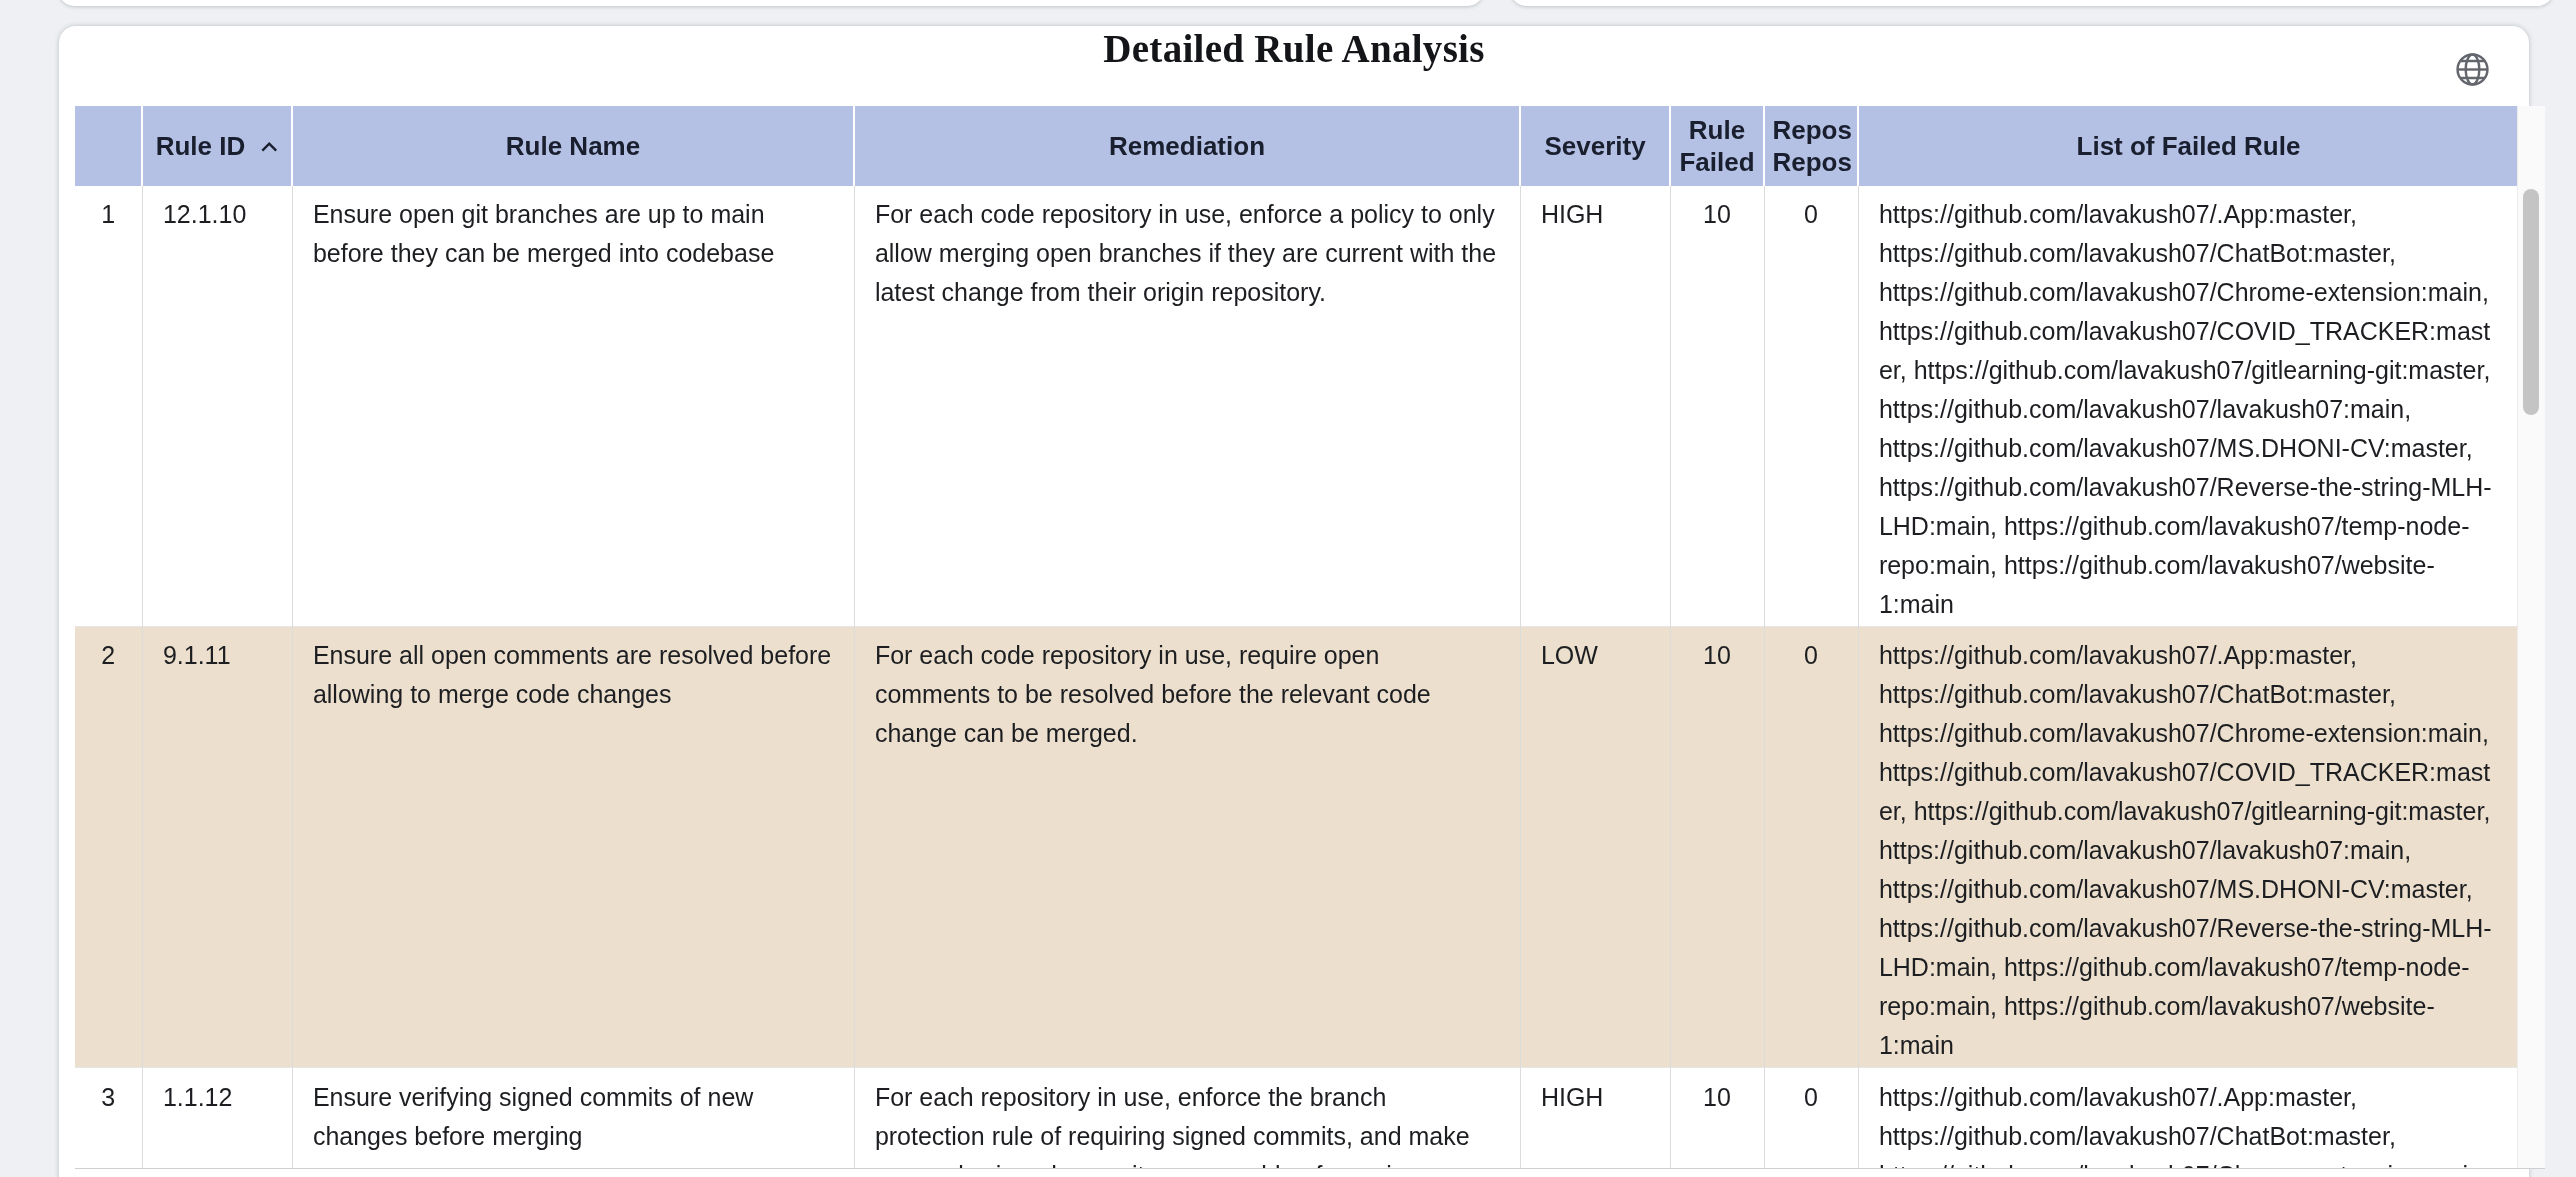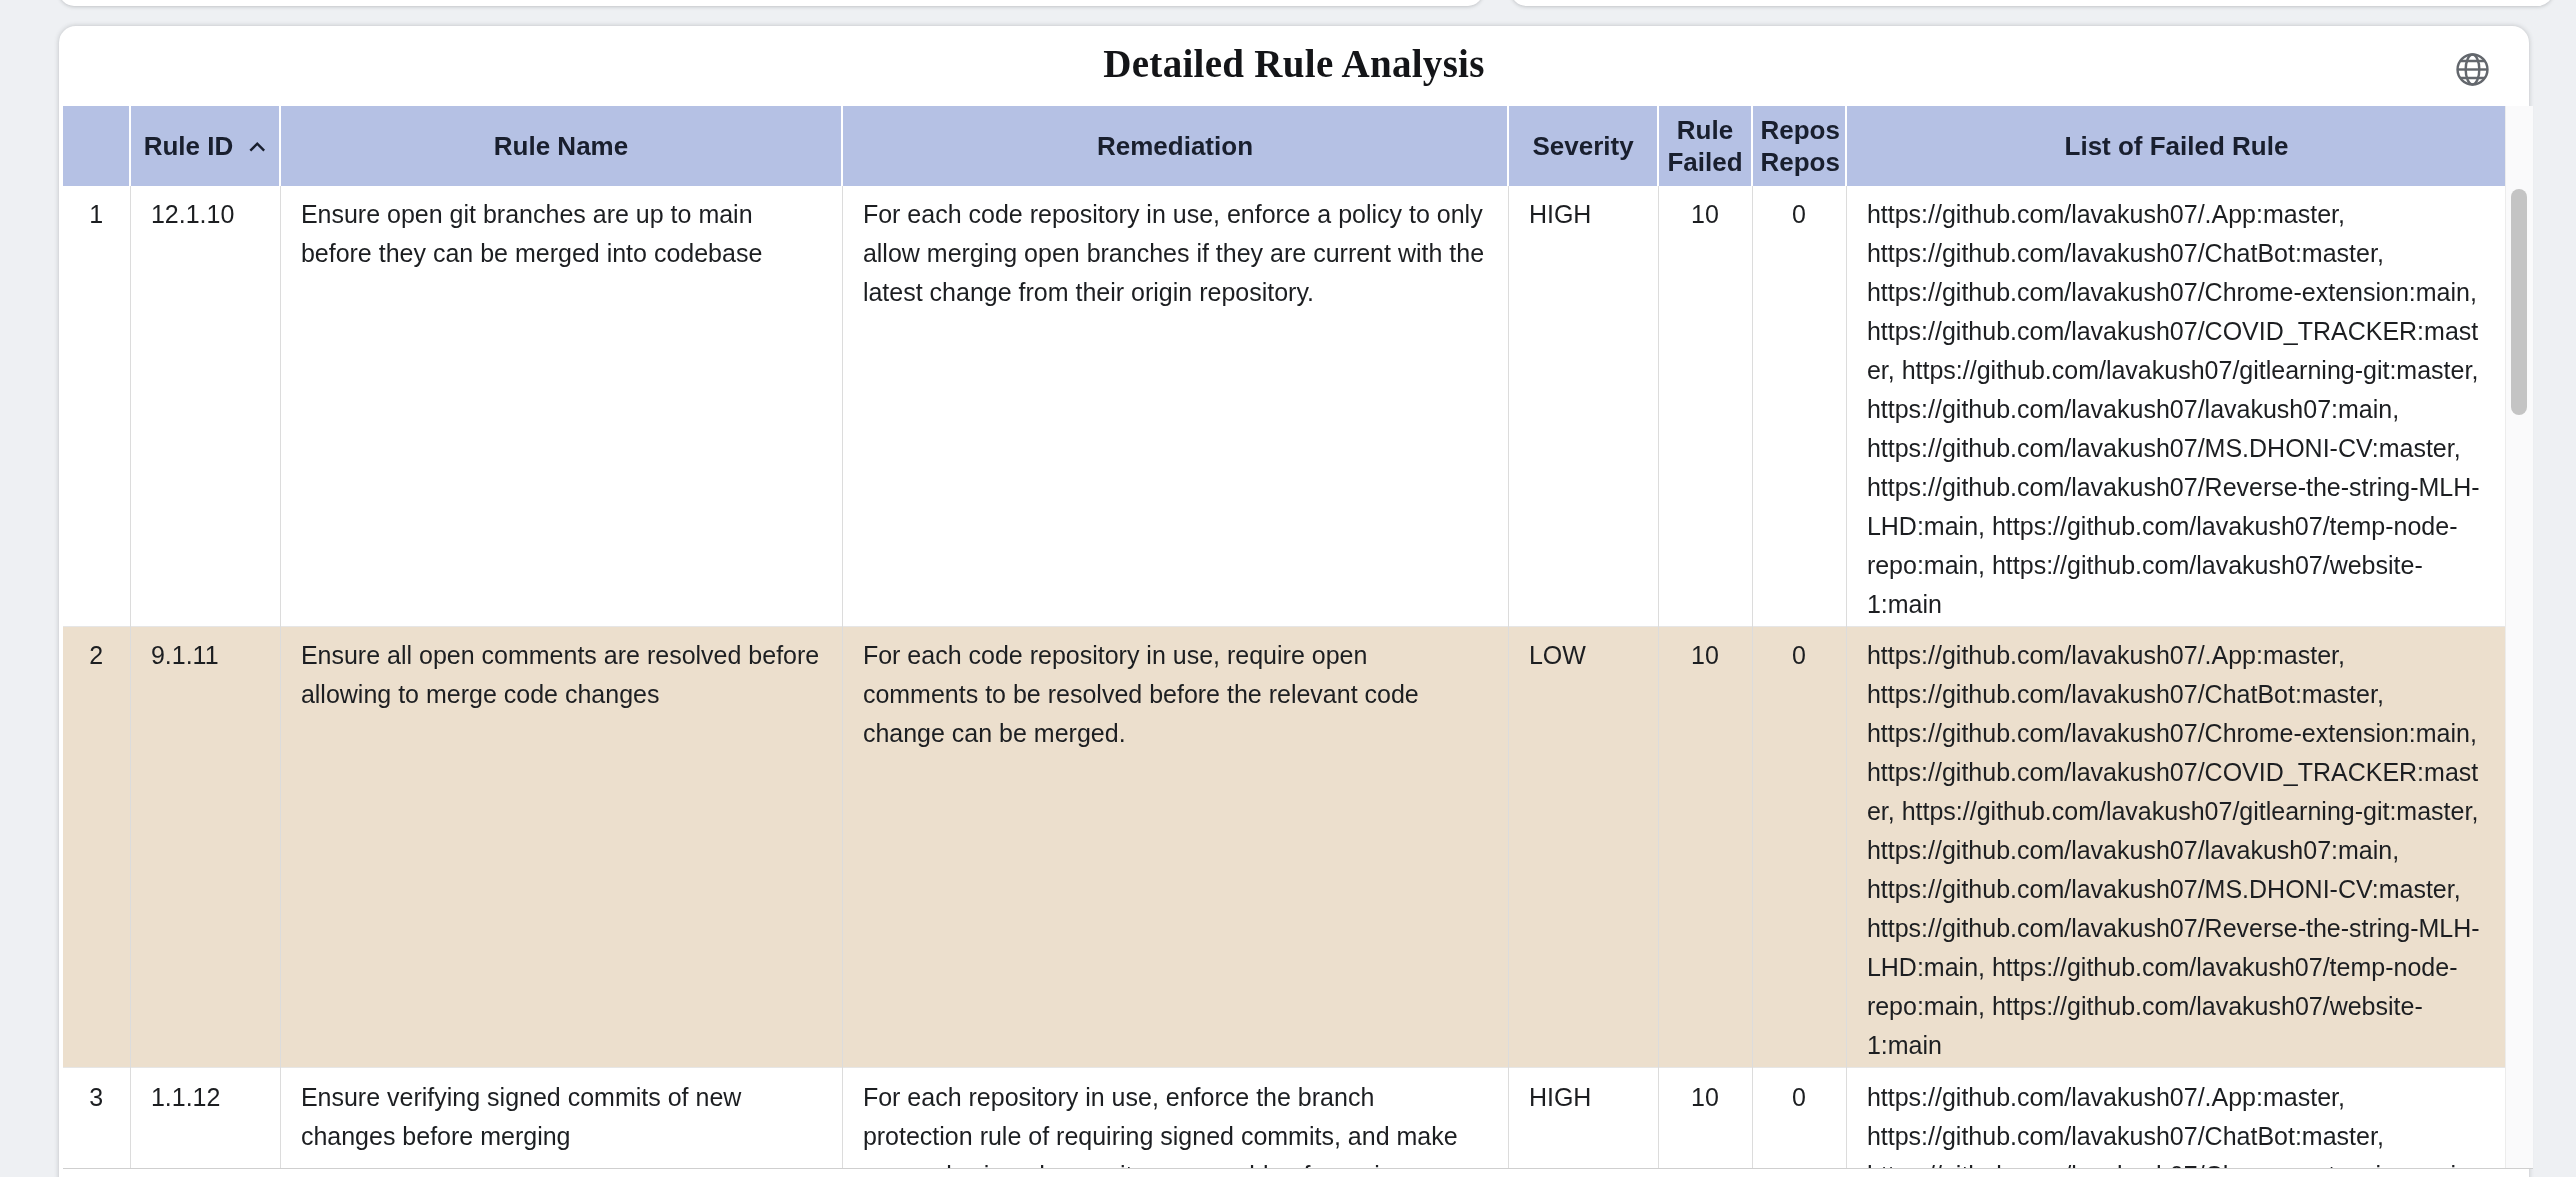--- a/index.html
+++ b/index.html
@@ -9,25 +9,25 @@
     font-family:"Liberation Sans",sans-serif;color:#1f2228;
   }
   .partial-card{position:absolute;top:-37px;height:43px;border-radius:15px;background:#fff;
     box-shadow:0 0.9px 3.7px rgba(60,64,67,.25)}
   .partial-card.left{left:59px;width:1424px}
   .partial-card.right{left:1511px;width:1042px}
 
   .card{position:absolute;left:59px;top:26px;width:2470px;height:1196px;background:#fff;
     border-radius:16.7px;box-shadow:0 0.9px 5.6px rgba(60,64,67,.28)}
   .card-title{font-family:"Liberation Serif",serif;font-size:39px;font-weight:700;
-    text-align:center;padding-top:15px;color:#141518;letter-spacing:0.3px}
+    text-align:center;padding-top:0;color:#141518;letter-spacing:0.3px}
   .globe-btn{position:absolute;top:22px;right:35px;width:43px;height:43px;border:none;
     background:transparent;cursor:pointer;padding:0;line-height:0}
 
-  .table-area{position:absolute;top:80px;left:4px;width:2470px;height:1063px;display:flex;
+  .table-area{position:absolute;top:80px;left:16px;width:2470px;height:1063px;display:flex;
     border-bottom:0.9px solid #cfcfcf;overflow:hidden}
   .table-viewport{width:2442px;height:1062px;overflow:hidden}
   table{width:2442px;border-collapse:collapse;table-layout:fixed}
   thead th{background:#b5c1e4;color:#191f2e;font-size:26px;font-weight:700;text-align:center;
     vertical-align:middle;height:80px;line-height:32px;padding:5.6px 7.4px;border-right:2.8px solid #fff}
   thead th:last-child{border-right:none}
   tbody td{font-size:25px;line-height:39px;vertical-align:top;padding:9.3px 18.5px 1.9px 20.4px;
     border-right:0.9px solid #dcdcdc;color:#1c1e21;overflow-wrap:break-word}
   tbody td:last-child{border-right:none}
   tbody tr{border-bottom:0.9px solid #e6e6e6;background:#fff}

